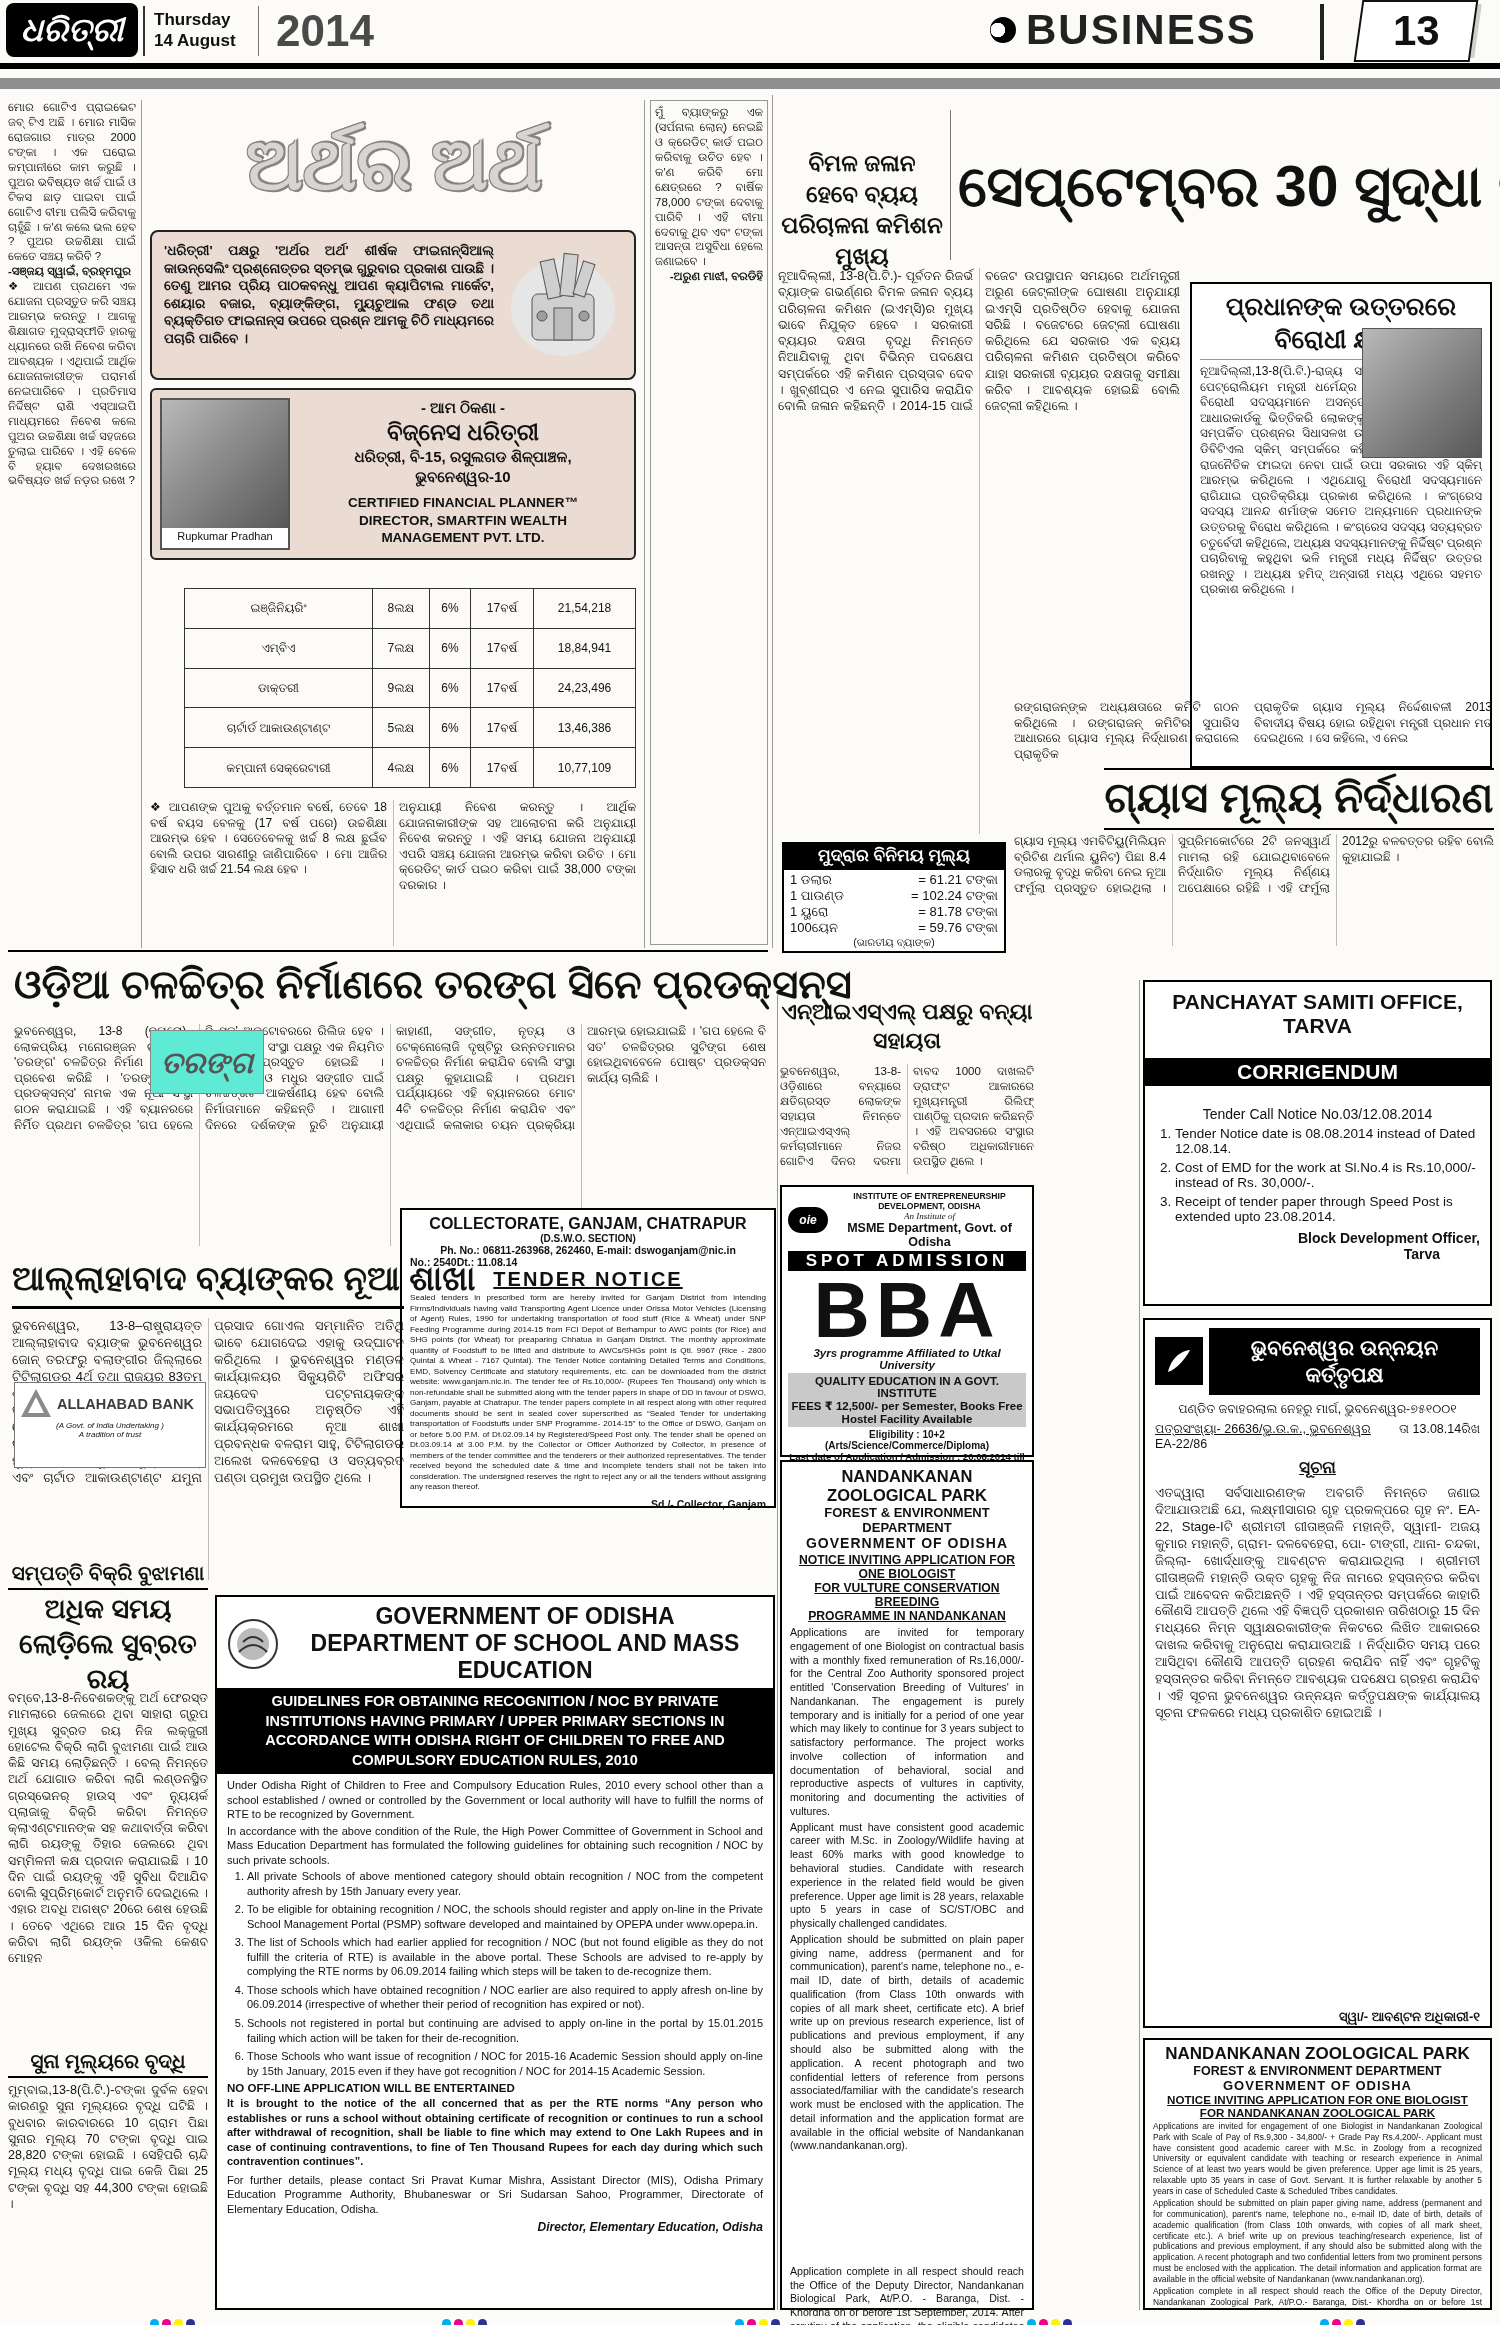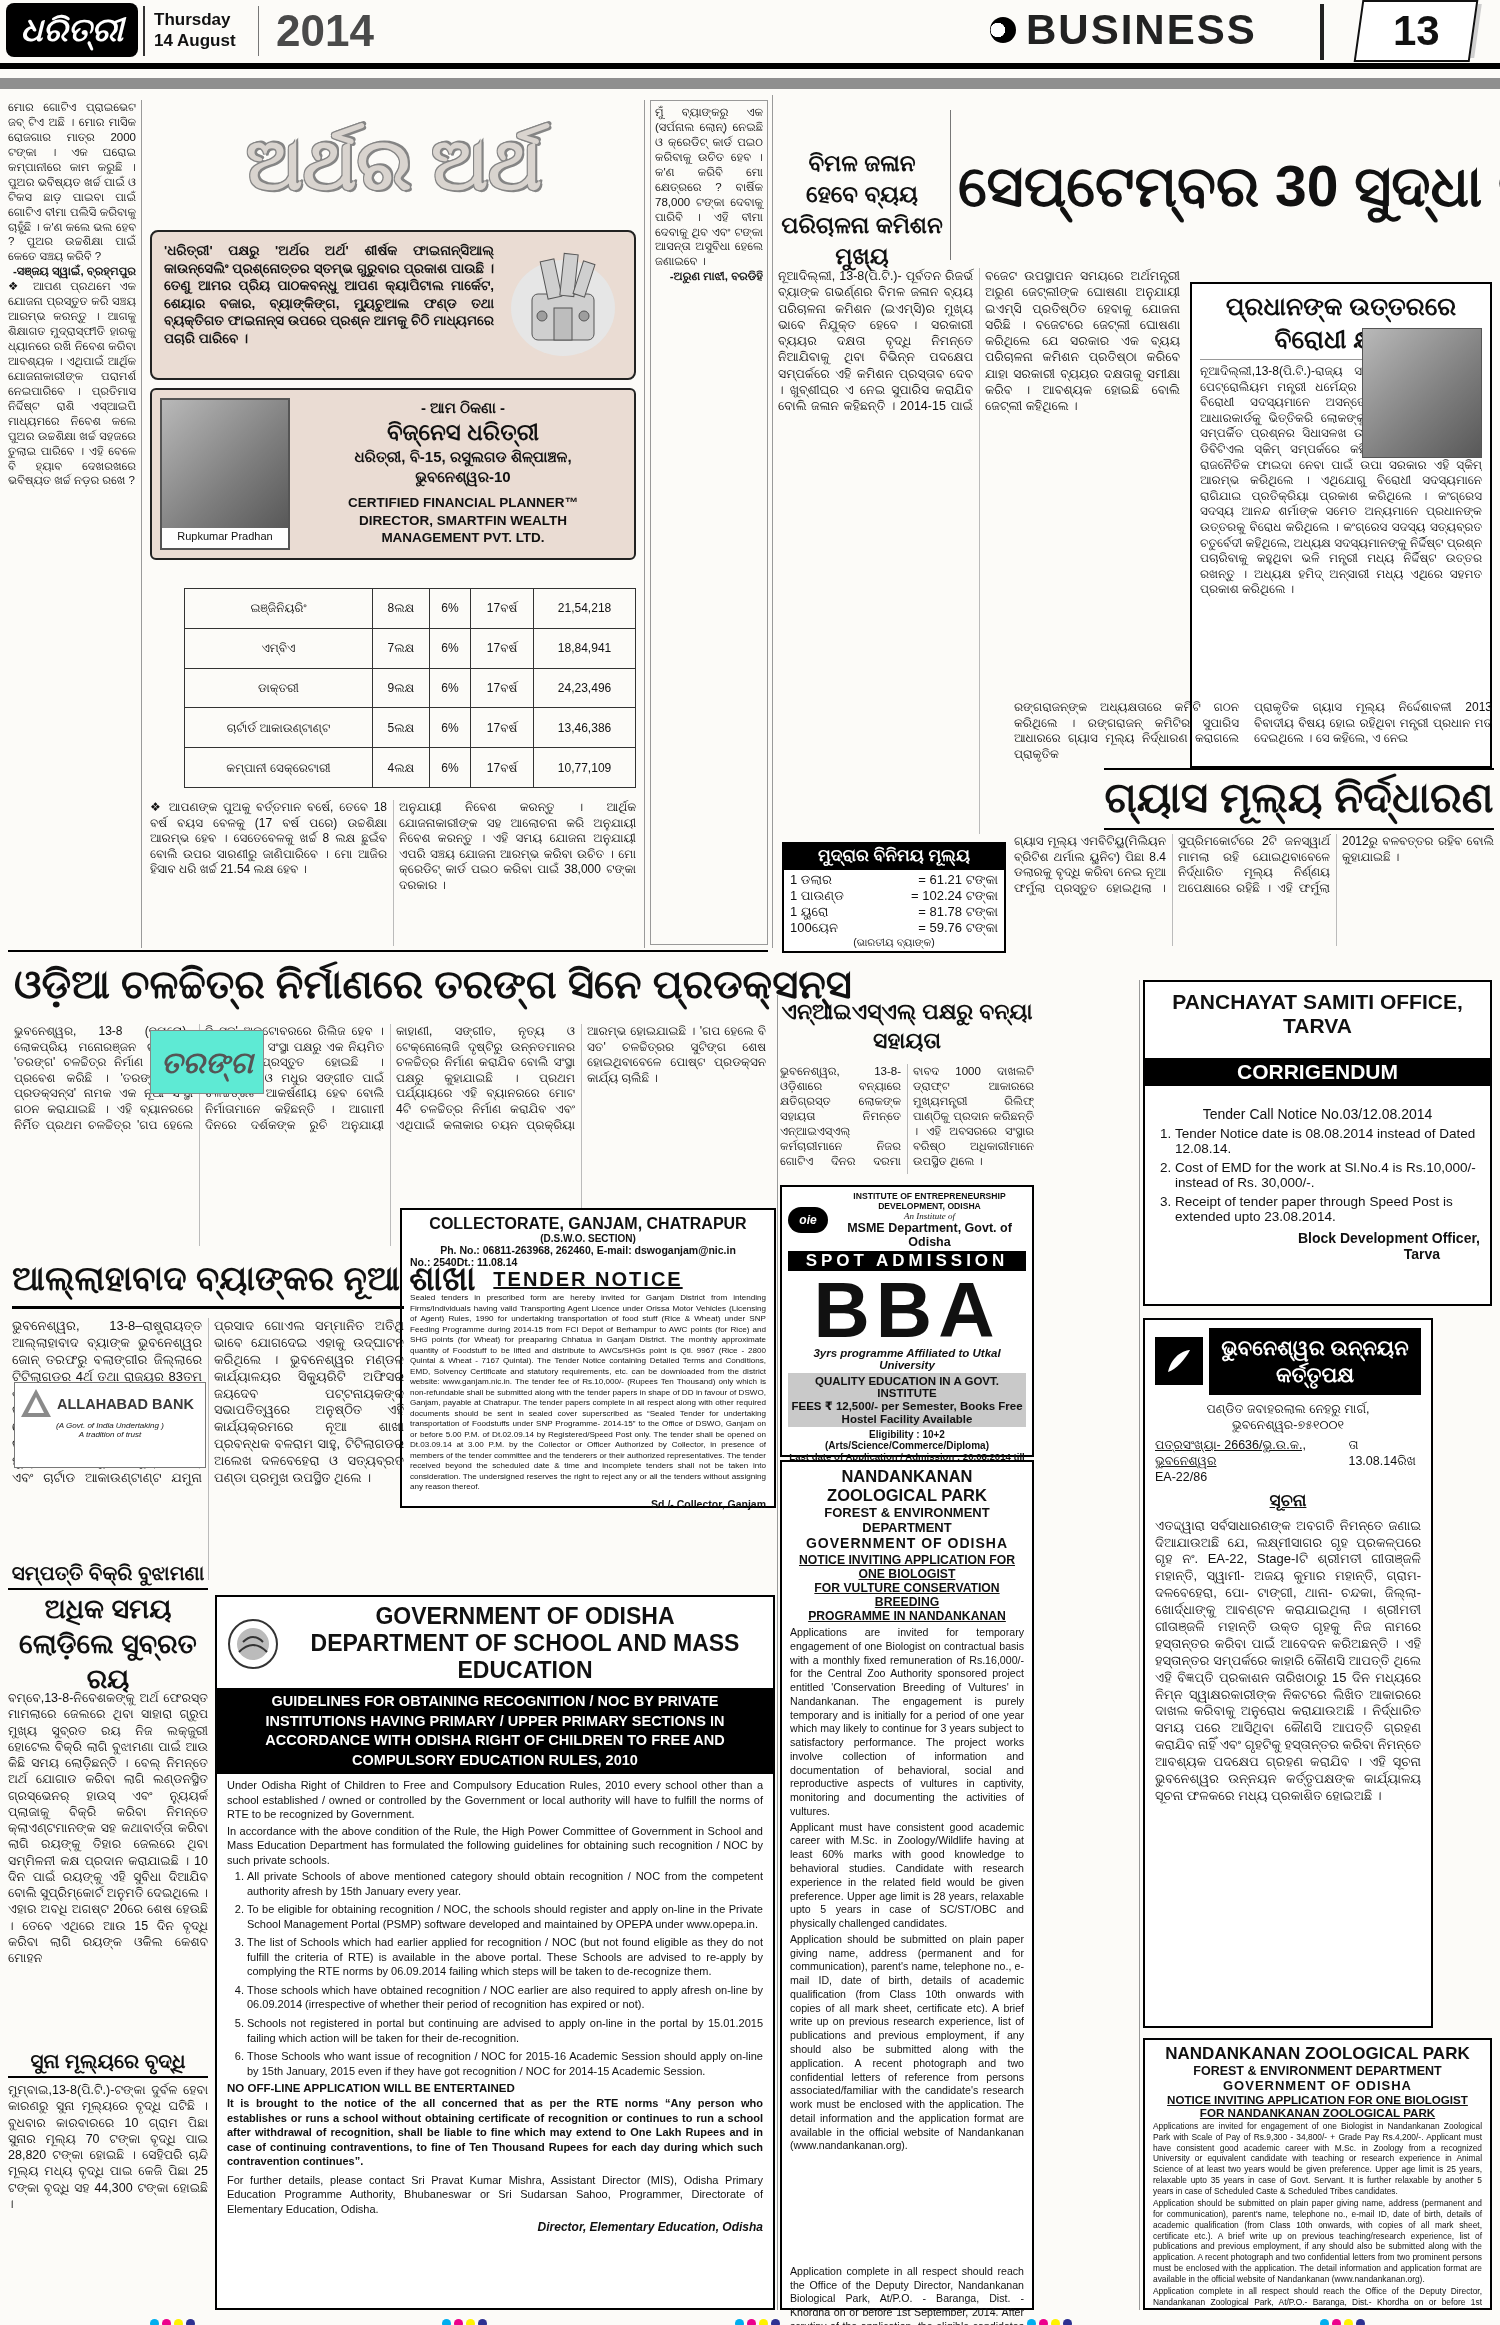--- a/index.html
+++ b/index.html
@@ -51,21 +51,21 @@
     <div class="abs" style="left:8px;top:4px;width:112px;height:54px;background:#cfcfcf;transform:skewX(-8deg);"></div>
     <div class="abs" style="left:0px;top:0px;width:112px;height:58px;background:#fff;border:2px solid #111;transform:skewX(-8deg);display:flex;align-items:center;justify-content:center;">
       <span style="font-size:42px;font-weight:bold;transform:skewX(8deg);">13</span>
     </div>
   </div>
   <div class="abs" style="left:0;top:63px;width:1500px;height:6px;background:#000;"></div>
   <div class="abs" style="left:0;top:78px;width:1500px;height:11px;background:#8f8f8f;"></div>
 
   <div class="abs jt odia clip" style="left:8px;top:100px;width:128px;height:845px;font-size:11.5px;">
     <span>ମୋର ଗୋଟିଏ ପ୍ରାଇଭେଟ ଜବ୍ ଟିଏ ଅଛି । ମୋର ମାସିକ ରୋଜଗାର ମାତ୍ର 2000 ଟଙ୍କା । ଏକ ଘରୋଇ କମ୍ପାନୀରେ କାମ କରୁଛି । ପୁଅର ଭବିଷ୍ୟତ ଖର୍ଚ୍ଚ ପାଇଁ ଓ ଟିକସ ଛାଡ଼ ପାଇବା ପାଇଁ ଗୋଟିଏ ବୀମା ପଲିସି କରିବାକୁ ଚାହୁଁଛି । କ'ଣ କଲେ ଭଲ ହେବ ? ପୁଅର ଉଚ୍ଚଶିକ୍ଷା ପାଇଁ କେତେ ସଞ୍ଚୟ କରିବି ?</span>
-    <div class="b" style="text-align:right;">-ସଞ୍ଜୟ ସ୍ୱାଇଁ, ବ୍ରହ୍ମପୁର</div>
+    <div class="b" style="">-ସଞ୍ଜୟ ସ୍ୱାଇଁ, ବ୍ରହ୍ମପୁର</div>
     <span>❖ ଆପଣ ପ୍ରଥମେ ଏକ ଯୋଜନା ପ୍ରସ୍ତୁତ କରି ସଞ୍ଚୟ ଆରମ୍ଭ କରନ୍ତୁ । ଆଗକୁ ଶିକ୍ଷାଗତ ମୁଦ୍ରାସ୍ଫୀତି ହାରକୁ ଧ୍ୟାନରେ ରଖି ନିବେଶ କରିବା ଆବଶ୍ୟକ । ଏଥିପାଇଁ ଆର୍ଥିକ ଯୋଜନାକାରୀଙ୍କ ପରାମର୍ଶ ନେଇପାରିବେ । ପ୍ରତିମାସ ନିର୍ଦ୍ଦିଷ୍ଟ ରାଶି ଏସ୍‌ଆଇପି ମାଧ୍ୟମରେ ନିବେଶ କଲେ ପୁଅର ଉଚ୍ଚଶିକ୍ଷା ଖର୍ଚ୍ଚ ସହଜରେ ତୁଲାଇ ପାରିବେ । ଏହି ବେଳେ ବି ହ୍ୟାବ ଦେଖରଖରେ ଭବିଷ୍ୟତ ଖର୍ଚ୍ଚ ନଡ଼ର ରଖେ ?</span>
   </div>
   <div class="abs vline" style="left:141px;top:100px;height:848px;"></div>
 
   <div class="abs ctr outline-title" style="left:150px;top:112px;width:488px;height:104px;font-size:72px;font-weight:800;line-height:104px;">ଅର୍ଥର ଅର୍ଥ</div>
 
   <div class="abs tan" style="left:150px;top:230px;width:486px;height:150px;padding:10px 12px;display:flex;gap:10px;">
     <div class="jt odia" style="flex:1;font-size:13.5px;font-weight:bold;">'ଧରିତ୍ରୀ' ପକ୍ଷରୁ 'ଅର୍ଥର ଅର୍ଥ' ଶୀର୍ଷକ ଫାଇନାନ୍‌ସିଆଲ୍ କାଉନ୍‌ସେଲିଂ ପ୍ରଶ୍ନୋତ୍ତର ସ୍ତମ୍ଭ ଗୁରୁବାର ପ୍ରକାଶ ପାଉଛି । ତେଣୁ ଆମର ପ୍ରିୟ ପାଠକବନ୍ଧୁ ଆପଣ କ୍ୟାପିଟାଲ ମାର୍କେଟ, ଶେୟାର ବଜାର, ବ୍ୟାଙ୍କିଙ୍ଗ, ମ୍ୟୁଚୁଆଲ ଫଣ୍ଡ ତଥା ବ୍ୟକ୍ତିଗତ ଫାଇନାନ୍ସ ଉପରେ ପ୍ରଶ୍ନ ଆମକୁ ଚିଠି ମାଧ୍ୟମରେ ପଚାରି ପାରିବେ ।</div>
     <div style="width:118px;height:126px;flex:none;">
       <svg width="118" height="126" viewBox="0 0 118 126">
@@ -211,21 +211,21 @@
     <div class="ctr" style="font-size:14px;margin:4px 0;">Tender Call Notice No.03/12.08.2014</div>
     <ol class="noticelist" style="font-size:13.5px;">
       <li>Tender Notice date is 08.08.2014 instead of Dated 12.08.14.</li>
       <li>Cost of EMD for the work at Sl.No.4 is Rs.10,000/- instead of Rs. 30,000/-.</li>
       <li>Receipt of tender paper through Speed Post is extended upto 23.08.2014.</li>
     </ol>
     <div class="sig" style="font-size:14px;margin-top:6px;">Block Development Officer,</div>
     <div class="sig" style="font-size:14px;margin-right:40px;">Tarva</div>
   </div>
 
-  <div class="abs box" style="left:1143px;top:1318px;width:290px;height:710px;padding:8px 10px;">
+  <div class="abs box" style="left:1143px;top:1318px;width:349px;height:710px;padding:8px 10px;">
     <div style="display:flex;align-items:center;gap:6px;">
       <div style="width:44px;height:44px;background:#000;color:#fff;display:flex;align-items:center;justify-content:center;flex:none;border:2px solid #000;">
         <svg width="34" height="34" viewBox="0 0 34 34">
             <rect x="1" y="1" width="32" height="32" fill="#000"></rect>
             <path d="M6 28 C10 10 24 6 28 6 C24 14 14 26 6 28Z" fill="#fff"></path>
           </svg>
       </div>
       <div class="blackbar odia" style="flex:1;font-size:21px;font-weight:800;padding:6px 4px;text-align:center;">ଭୁବନେଶ୍ୱର ଉନ୍ନୟନ କର୍ତ୍ତୃପକ୍ଷ</div>
     </div>
     <div class="ctr odia" style="font-size:12.5px;margin-top:6px;">ପଣ୍ଡିତ ଜବାହରଲାଲ ନେହରୁ ମାର୍ଗ, ଭୁବନେଶ୍ୱର-୭୫୧୦୦୧</div>

